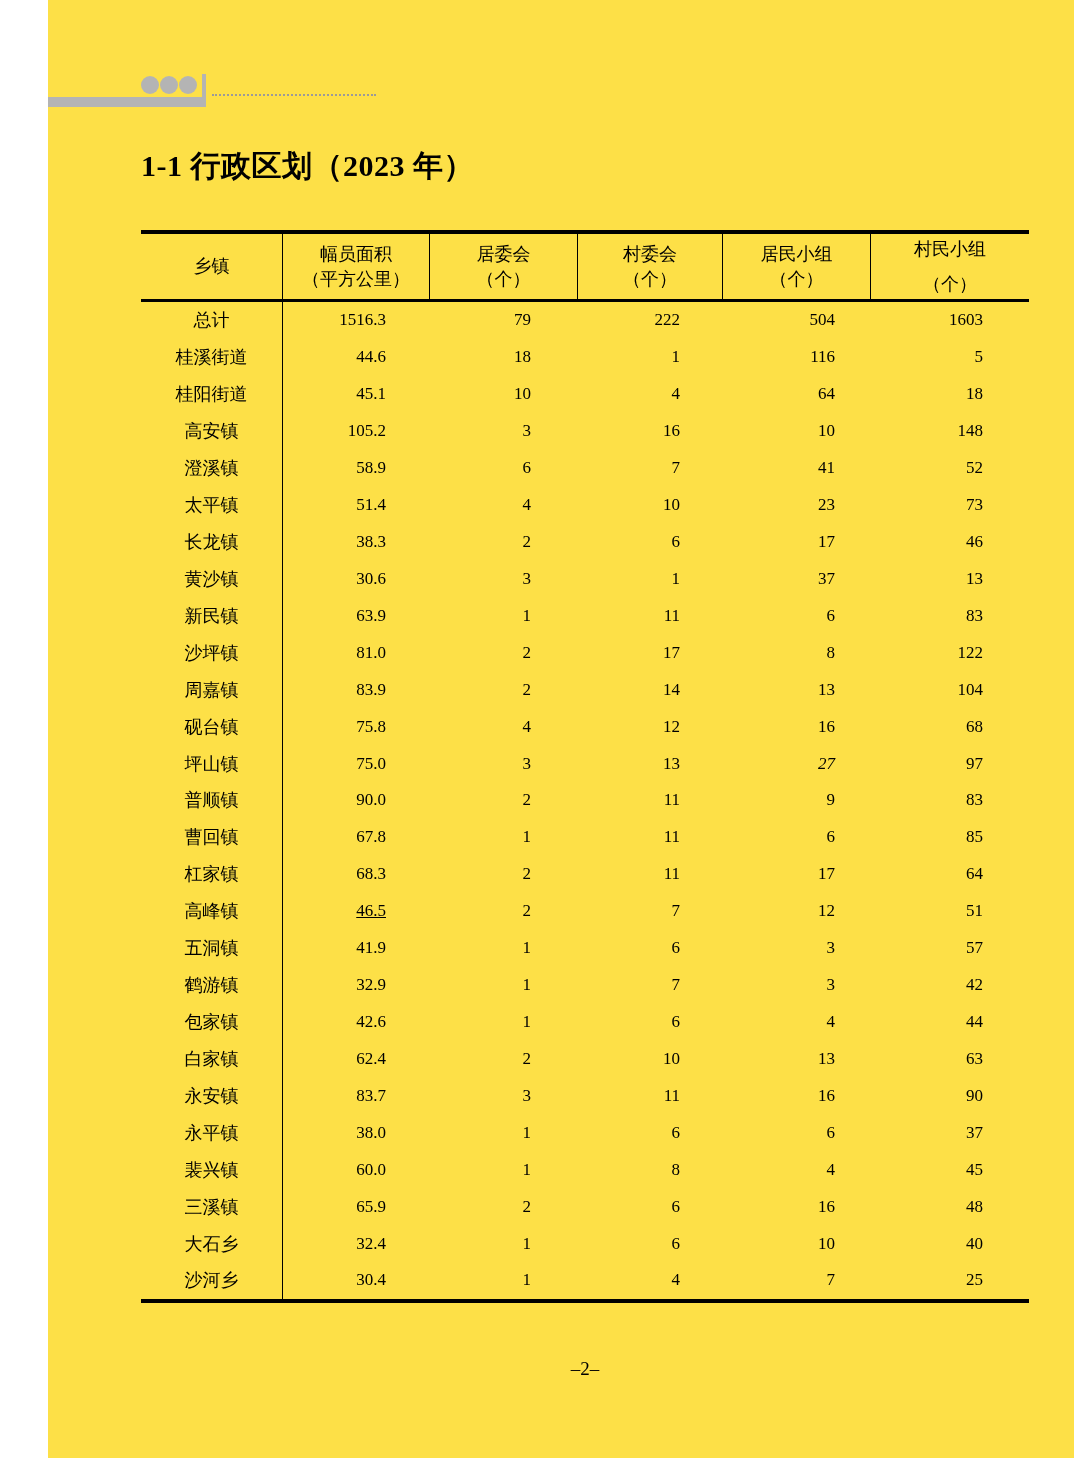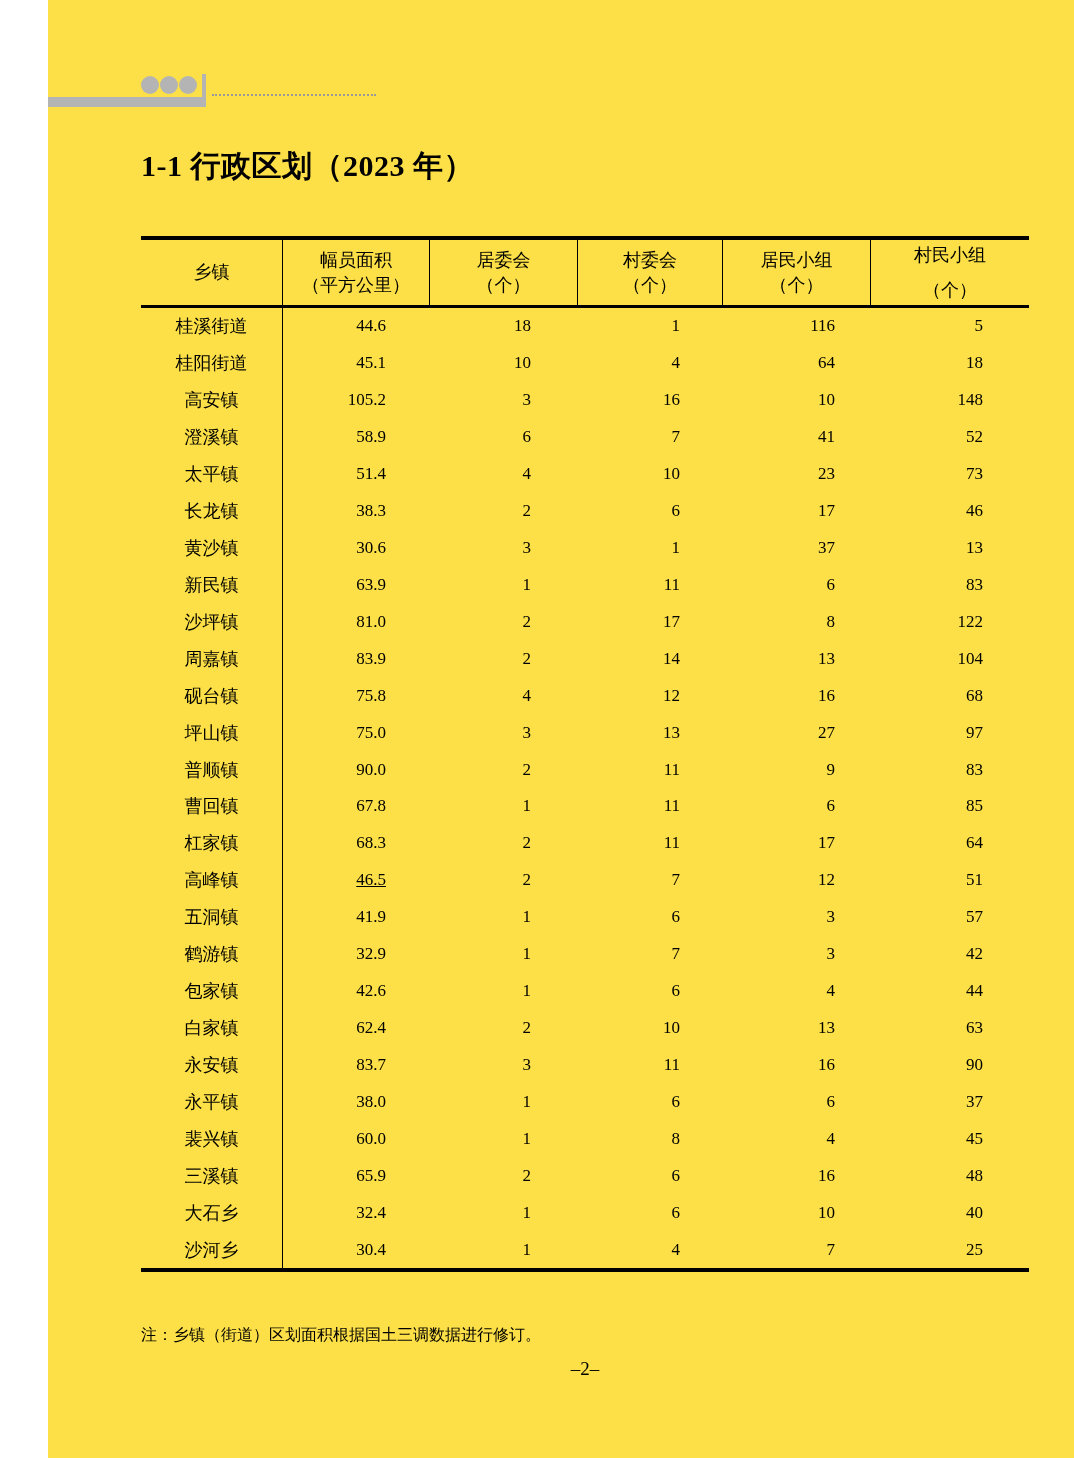--- a/index.html
+++ b/index.html
@@ -13,21 +13,21 @@
   .dot1 { left:93px; } .dot2 { left:112px; } .dot3 { left:131px; }
   .deco-vbar { position:absolute; left:154px; top:74px; width:4px; height:33px; background:#b4b4b4; }
   .deco-dotted { position:absolute; left:164px; top:94px; width:164px; height:0; border-top:2px dotted #9a9a9a; }
   
   .title {
     position:absolute; left:93px; top:146px; margin:0;
     font-family:"Liberation Serif", serif; font-weight:bold; font-size:30px; letter-spacing:0.5px;
   }
   
   .table {
-    position:absolute; left:93px; top:236px; width:888px;
+    position:absolute; left:93px; top:230px; width:888px;
     border-top:4px solid #000; border-bottom:4px solid #000;
   }
   .thead { display:flex; height:65px; border-bottom:3px solid #000; }
   .th {
     box-sizing:border-box; display:flex; flex-direction:column; justify-content:center; align-items:center;
     font-family:"Liberation Sans", sans-serif; font-size:18px; line-height:1.35; border-right:1px solid #000;
   }
   .th:last-child { border-right:none;gap:10px; }
   .tbody { }
   .tr { display:flex; height:36.926px; }
@@ -85,20 +85,28 @@
           <div>居民小组</div>
           <div>（个）</div>
         </div>
         <div class="th" style="width: 158px;">
           <div>村民小组</div>
           <div>（个）</div>
         </div>
       </div>
     <div class="tbody" id="tbody">
         <div class="tr">
+          <div class="td-name">总计</div>
+          <div class="td-num" style="width: 147px; padding-right: 44px;">1516.3</div>
+          <div class="td-num" style="width: 148px; padding-right: 47px;">79</div>
+          <div class="td-num" style="width: 145px; padding-right: 43px;">222</div>
+          <div class="td-num" style="width: 148px; padding-right: 36px;">504</div>
+          <div class="td-num" style="width: 158px; padding-right: 46px;">1603</div>
+        </div>
+        <div class="tr">
           <div class="td-name">桂溪街道</div>
           <div class="td-num" style="width: 147px; padding-right: 44px;">44.6</div>
           <div class="td-num" style="width: 148px; padding-right: 47px;">18</div>
           <div class="td-num" style="width: 145px; padding-right: 43px;">1</div>
           <div class="td-num" style="width: 148px; padding-right: 36px;">116</div>
           <div class="td-num" style="width: 158px; padding-right: 46px;">5</div>
         </div>
         <div class="tr">
           <div class="td-name">桂阳街道</div>
           <div class="td-num" style="width: 147px; padding-right: 44px;">45.1</div>
@@ -177,21 +185,21 @@
           <div class="td-num" style="width: 148px; padding-right: 47px;">4</div>
           <div class="td-num" style="width: 145px; padding-right: 43px;">12</div>
           <div class="td-num" style="width: 148px; padding-right: 36px;">16</div>
           <div class="td-num" style="width: 158px; padding-right: 46px;">68</div>
         </div>
         <div class="tr">
           <div class="td-name">坪山镇</div>
           <div class="td-num" style="width: 147px; padding-right: 44px;">75.0</div>
           <div class="td-num" style="width: 148px; padding-right: 47px;">3</div>
           <div class="td-num" style="width: 145px; padding-right: 43px;">13</div>
-          <div class="td-num" style="width: 148px; padding-right: 36px;">27</div>
+          <div class="td-num" style="width: 148px; padding-right: 36px; font-style: italic;">27</div>
           <div class="td-num" style="width: 158px; padding-right: 46px;">97</div>
         </div>
         <div class="tr">
           <div class="td-name">普顺镇</div>
           <div class="td-num" style="width: 147px; padding-right: 44px;">90.0</div>
           <div class="td-num" style="width: 148px; padding-right: 47px;">2</div>
           <div class="td-num" style="width: 145px; padding-right: 43px;">11</div>
           <div class="td-num" style="width: 148px; padding-right: 36px;">9</div>
           <div class="td-num" style="width: 158px; padding-right: 46px;">83</div>
         </div>
@@ -295,17 +303,16 @@
           <div class="td-name">沙河乡</div>
           <div class="td-num" style="width: 147px; padding-right: 44px;">30.4</div>
           <div class="td-num" style="width: 148px; padding-right: 47px;">1</div>
           <div class="td-num" style="width: 145px; padding-right: 43px;">4</div>
           <div class="td-num" style="width: 148px; padding-right: 36px;">7</div>
           <div class="td-num" style="width: 158px; padding-right: 46px;">25</div>
         </div>
       </div>
   </div>
 
-  <div class="note">注：乡镇（街道）区划面积根据国土三调数据进行修订。</div>
 
   <div class="pageno">–2–</div>
 
 </div>
 
 </body></html>

